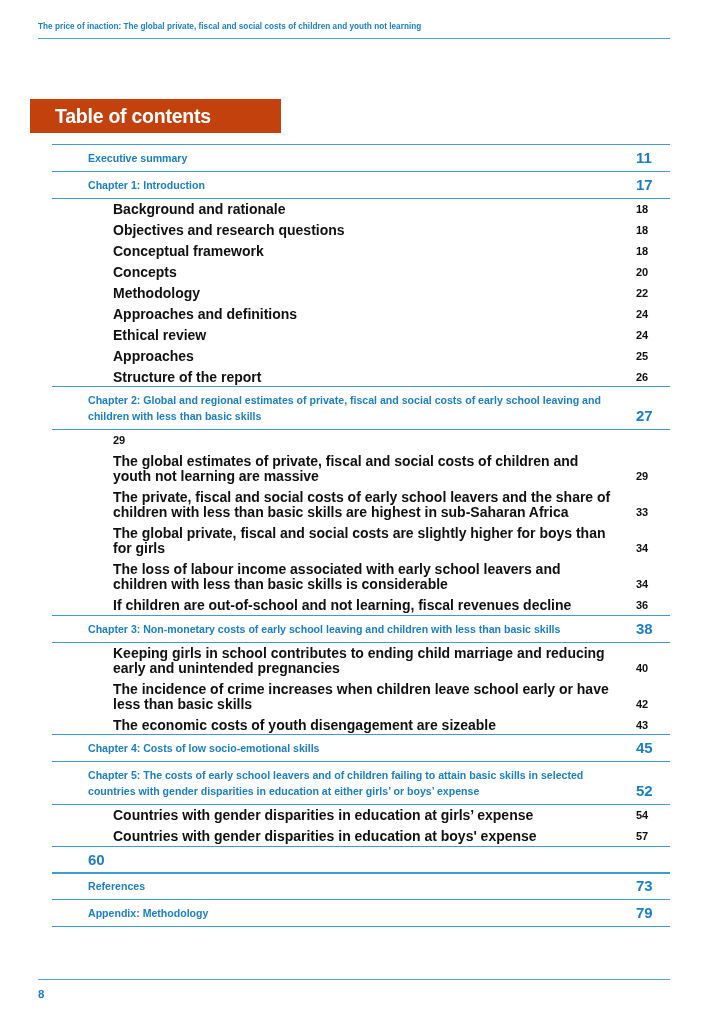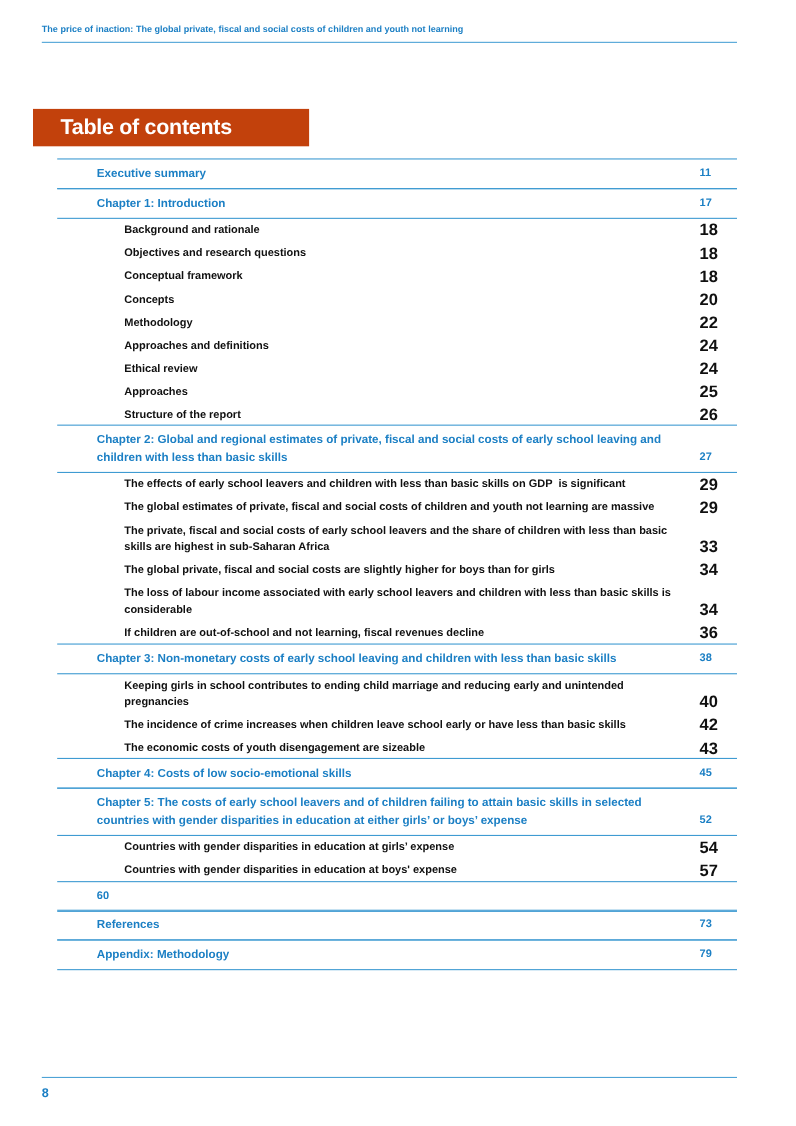--- a/index.html
+++ b/index.html
@@ -108,42 +108,42 @@
   }
   .level-chapter .entry-label {
     color: #1b7fc4;
     font-size: 10.6px;
     line-height: 16px;
     letter-spacing: -0.01px;
     max-width: 520px;
   }
   .level-chapter .entry-page {
     color: #1b7fc4;
-    font-size: 10px;
+    font-size: 15px;
     line-height: 16px;
     width: 34px;
     margin-right: 0px;
   }
 
   
   .level-section {
     padding-top: 3px;
     padding-bottom: 3px;
     padding-left: 61px;
   }
   .level-section .entry-label {
     color: #101010;
-    font-size: 10px;
+    font-size: 14px;
     line-height: 15px;
     letter-spacing: -0.01px;
     max-width: 500px;
   }
   .level-section .entry-page {
     color: #101010;
-    font-size: 15px;
+    font-size: 11px;
     line-height: 15px;
     width: 34px;
   }
 
   
   #footer {
     position: absolute;
     left: 38px;
     top: 979px;
     width: 632px;
@@ -241,21 +241,20 @@
       </div>
     </div>
     <div class="toc-entry level-chapter">
       <div class="entry-row">
         <span class="entry-label">Chapter 2: Global and regional estimates of private, fiscal and social costs of early school leaving and children with less than basic skills</span>
         <span class="entry-page">27</span>
       </div>
     </div>
     <div class="toc-entry level-section">
       <div class="entry-row">
-        <span class="entry-label">The effects of early school leavers and children with less than basic skills on GDP  is significant</span>
         <span class="entry-page">29</span>
       </div>
     </div>
     <div class="toc-entry level-section">
       <div class="entry-row">
         <span class="entry-label">The global estimates of private, fiscal and social costs of children and youth not learning are massive</span>
         <span class="entry-page">29</span>
       </div>
     </div>
     <div class="toc-entry level-section">

